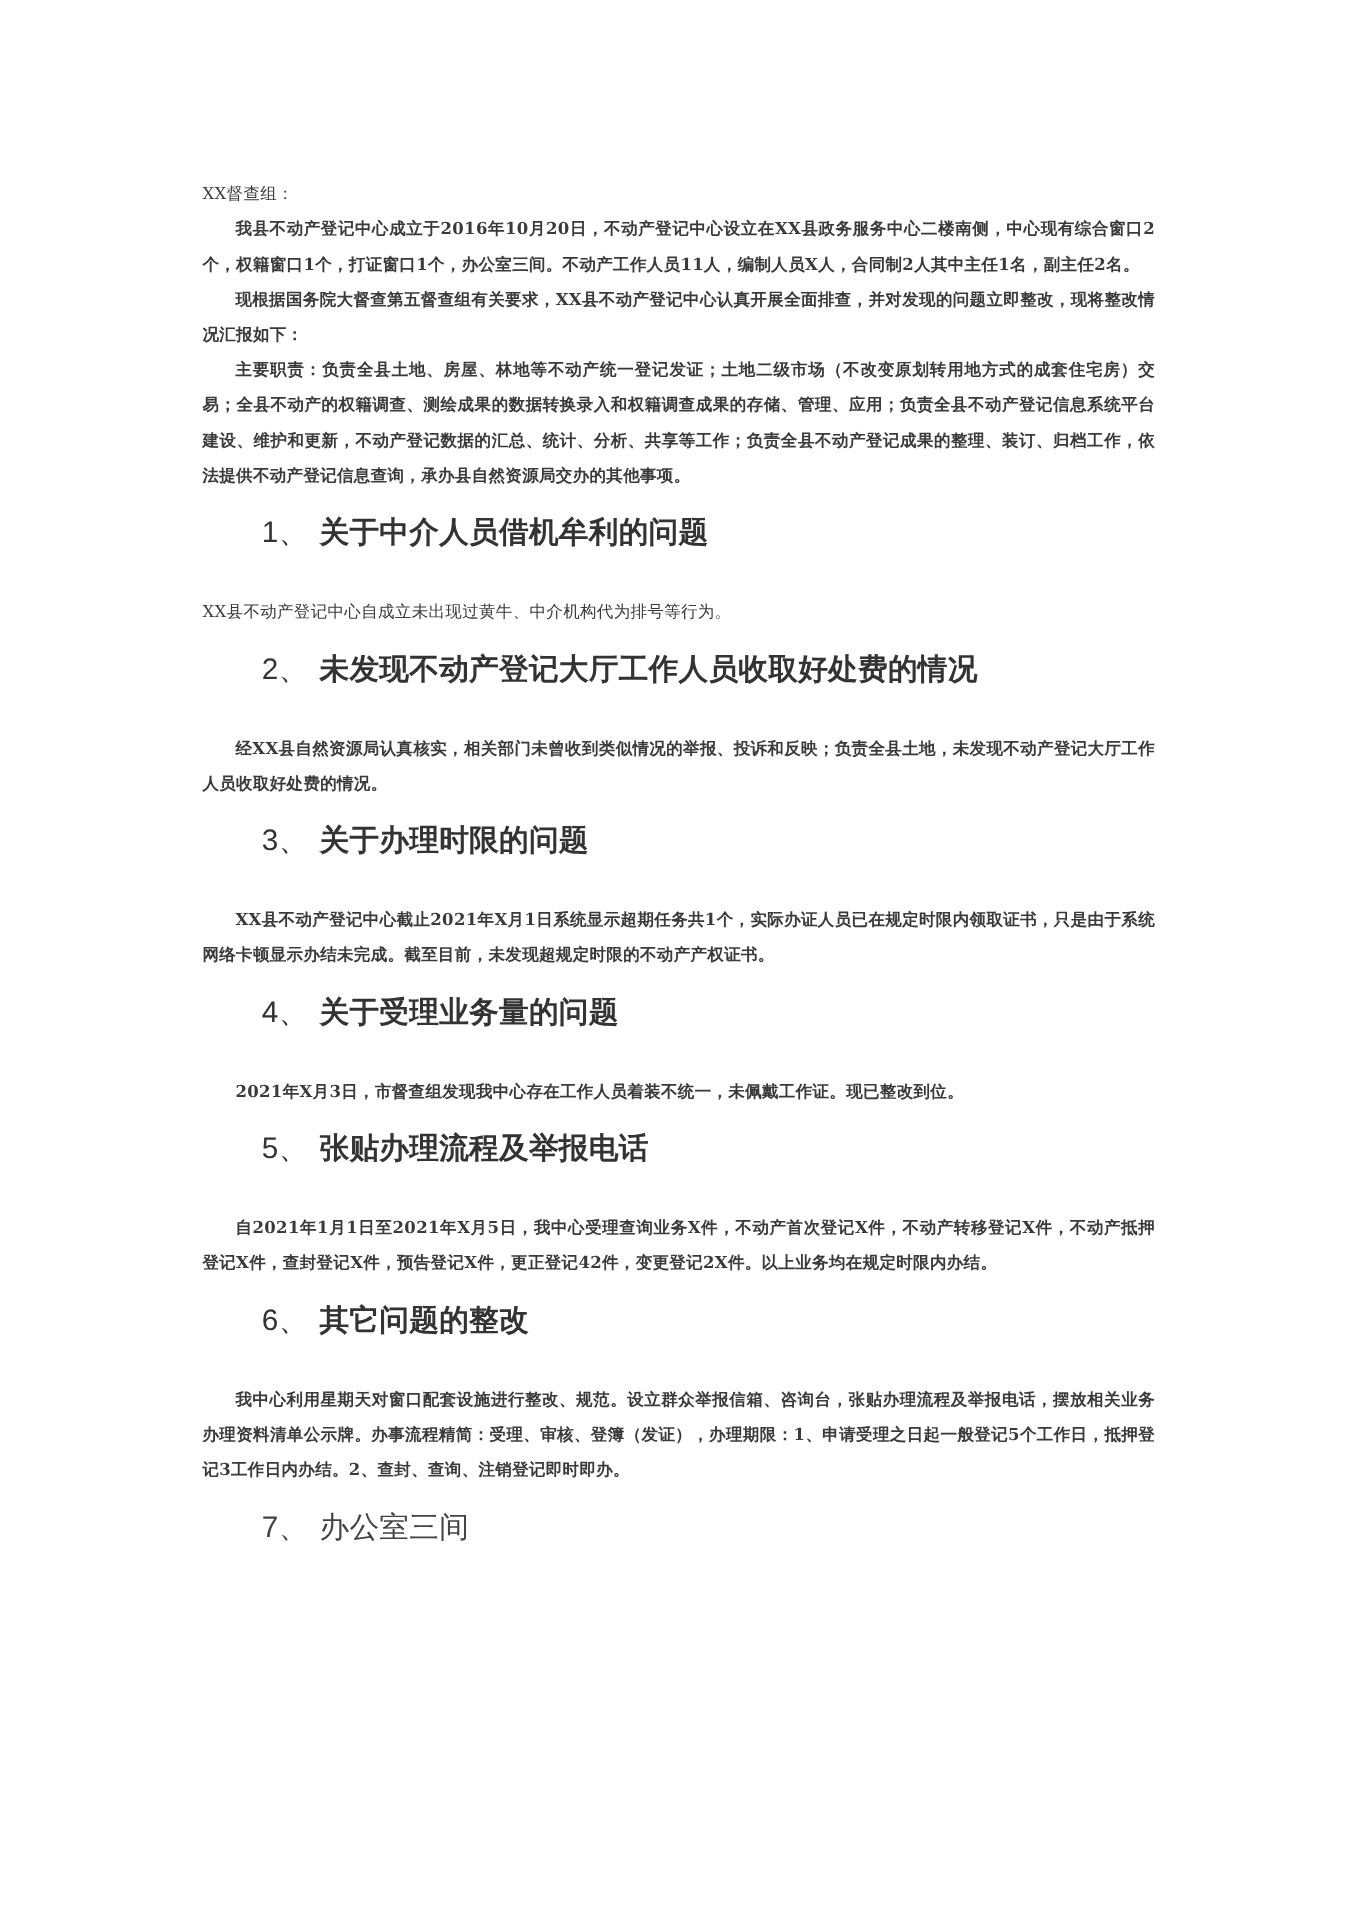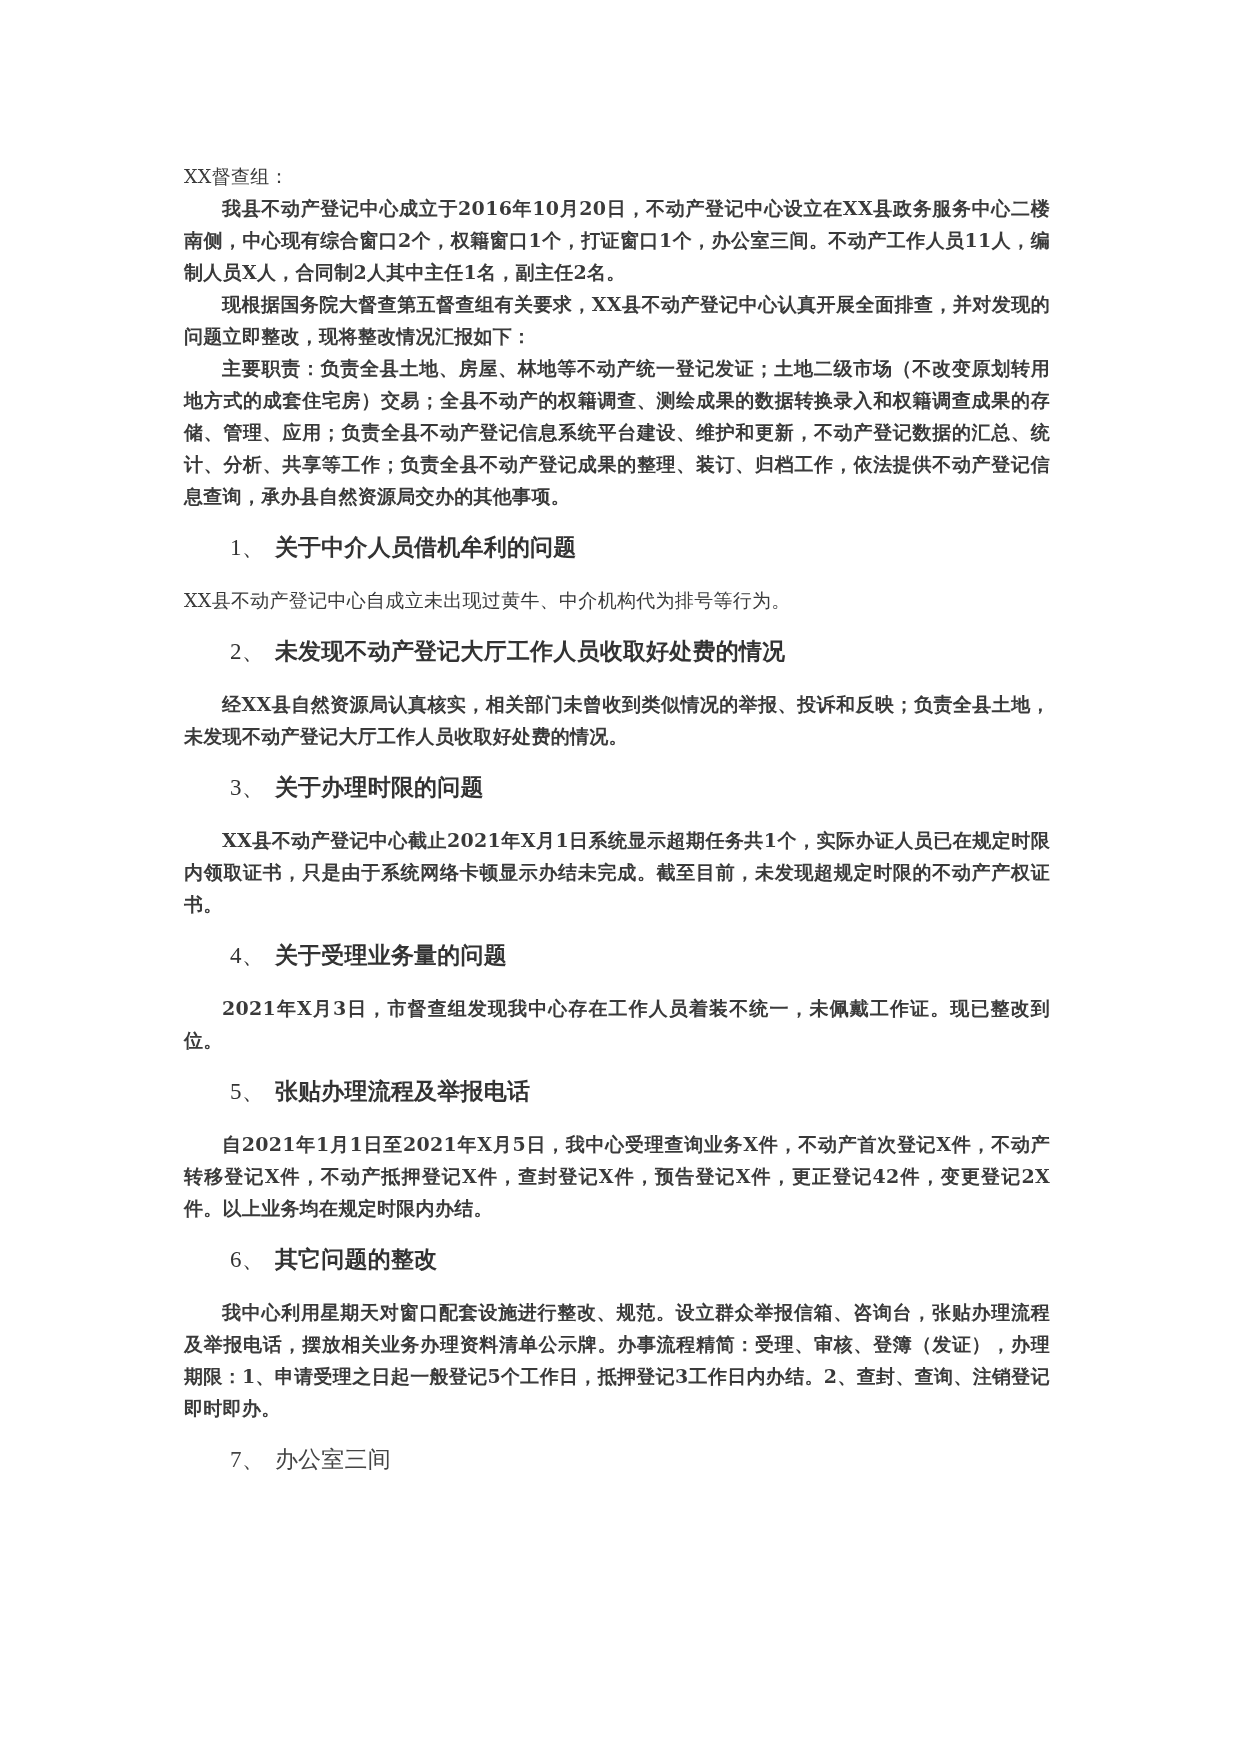--- a/index.html
+++ b/index.html
@@ -15,43 +15,43 @@
       font-family: "DejaVu Serif", "Liberation Serif", serif;
       color: #333333;
     }
     .page {
       position: absolute;
       left: 184px;
       top: 160px;
       width: 866px;
     }
     .p {
-      font-size: 19px;
+      font-size: 15px;
       line-height: 32px;
       margin: 0;
       text-align: justify;
       text-justify: inter-character;
       letter-spacing: 0.3px;
       color: #3a3a3a;
     }
     .indent { text-indent: 2em; font-weight: bold; }
     .greeting { margin-bottom: 0; }
     .heading {
-      font-family: Liberation Serif, serif;
+      font-family: Liberation Sans, sans-serif;
       font-weight: bold;
-      font-size: 23px;
+      font-size: 27px;
       line-height: 32px;
       color: #333333;
       margin: 20px 0 20px 0;
       padding-left: 2em;
       letter-spacing: 0.2px;
     }
     .heading.plain { font-weight: normal; color: #444; }
     .heading .num { margin-right: 10px; font-weight: normal; }
-    .sec-body { margin-bottom: 0; }
+    .sec-body { margin-bottom: 0; margin-top: 40px; }
   </style>
 </head>
 <body>
 
 <div class="page">
 
   <p class="p greeting">XX督查组：</p>
 
   <p class="p indent">我县不动产登记中心成立于2016年10月20日，不动产登记中心设立在XX县政务服务中心二楼南侧，中心现有综合窗口2个，权籍窗口1个，打证窗口1个，办公室三间。不动产工作人员11人，编制人员X人，合同制2人其中主任1名，副主任2名。</p>
   <p class="p indent">现根据国务院大督查第五督查组有关要求，XX县不动产登记中心认真开展全面排查，并对发现的问题立即整改，现将整改情况汇报如下：</p>

